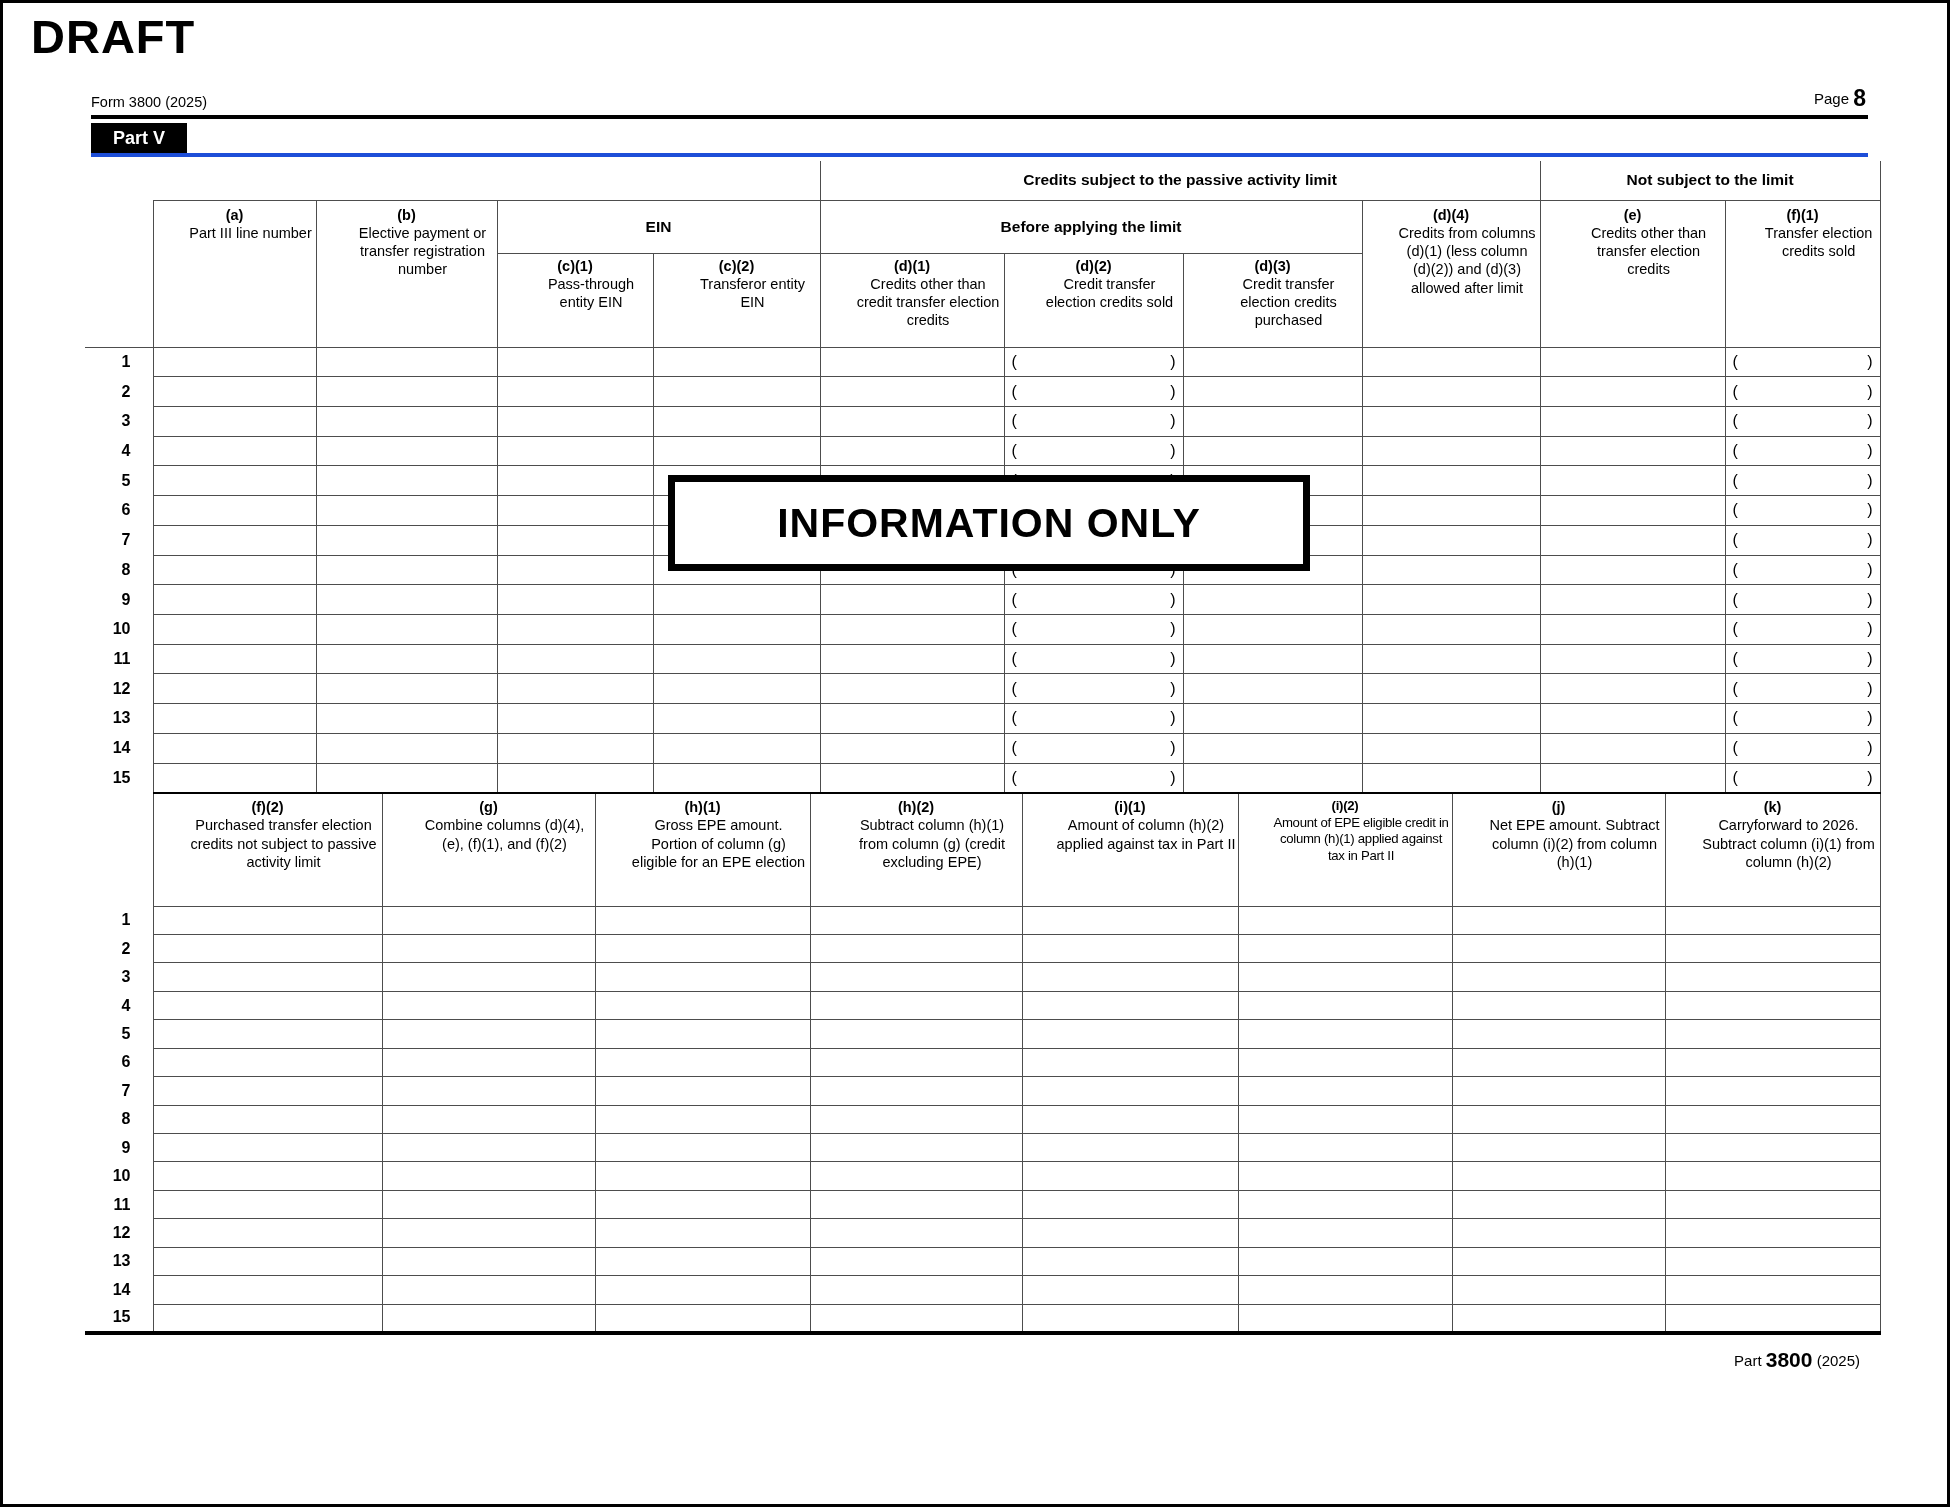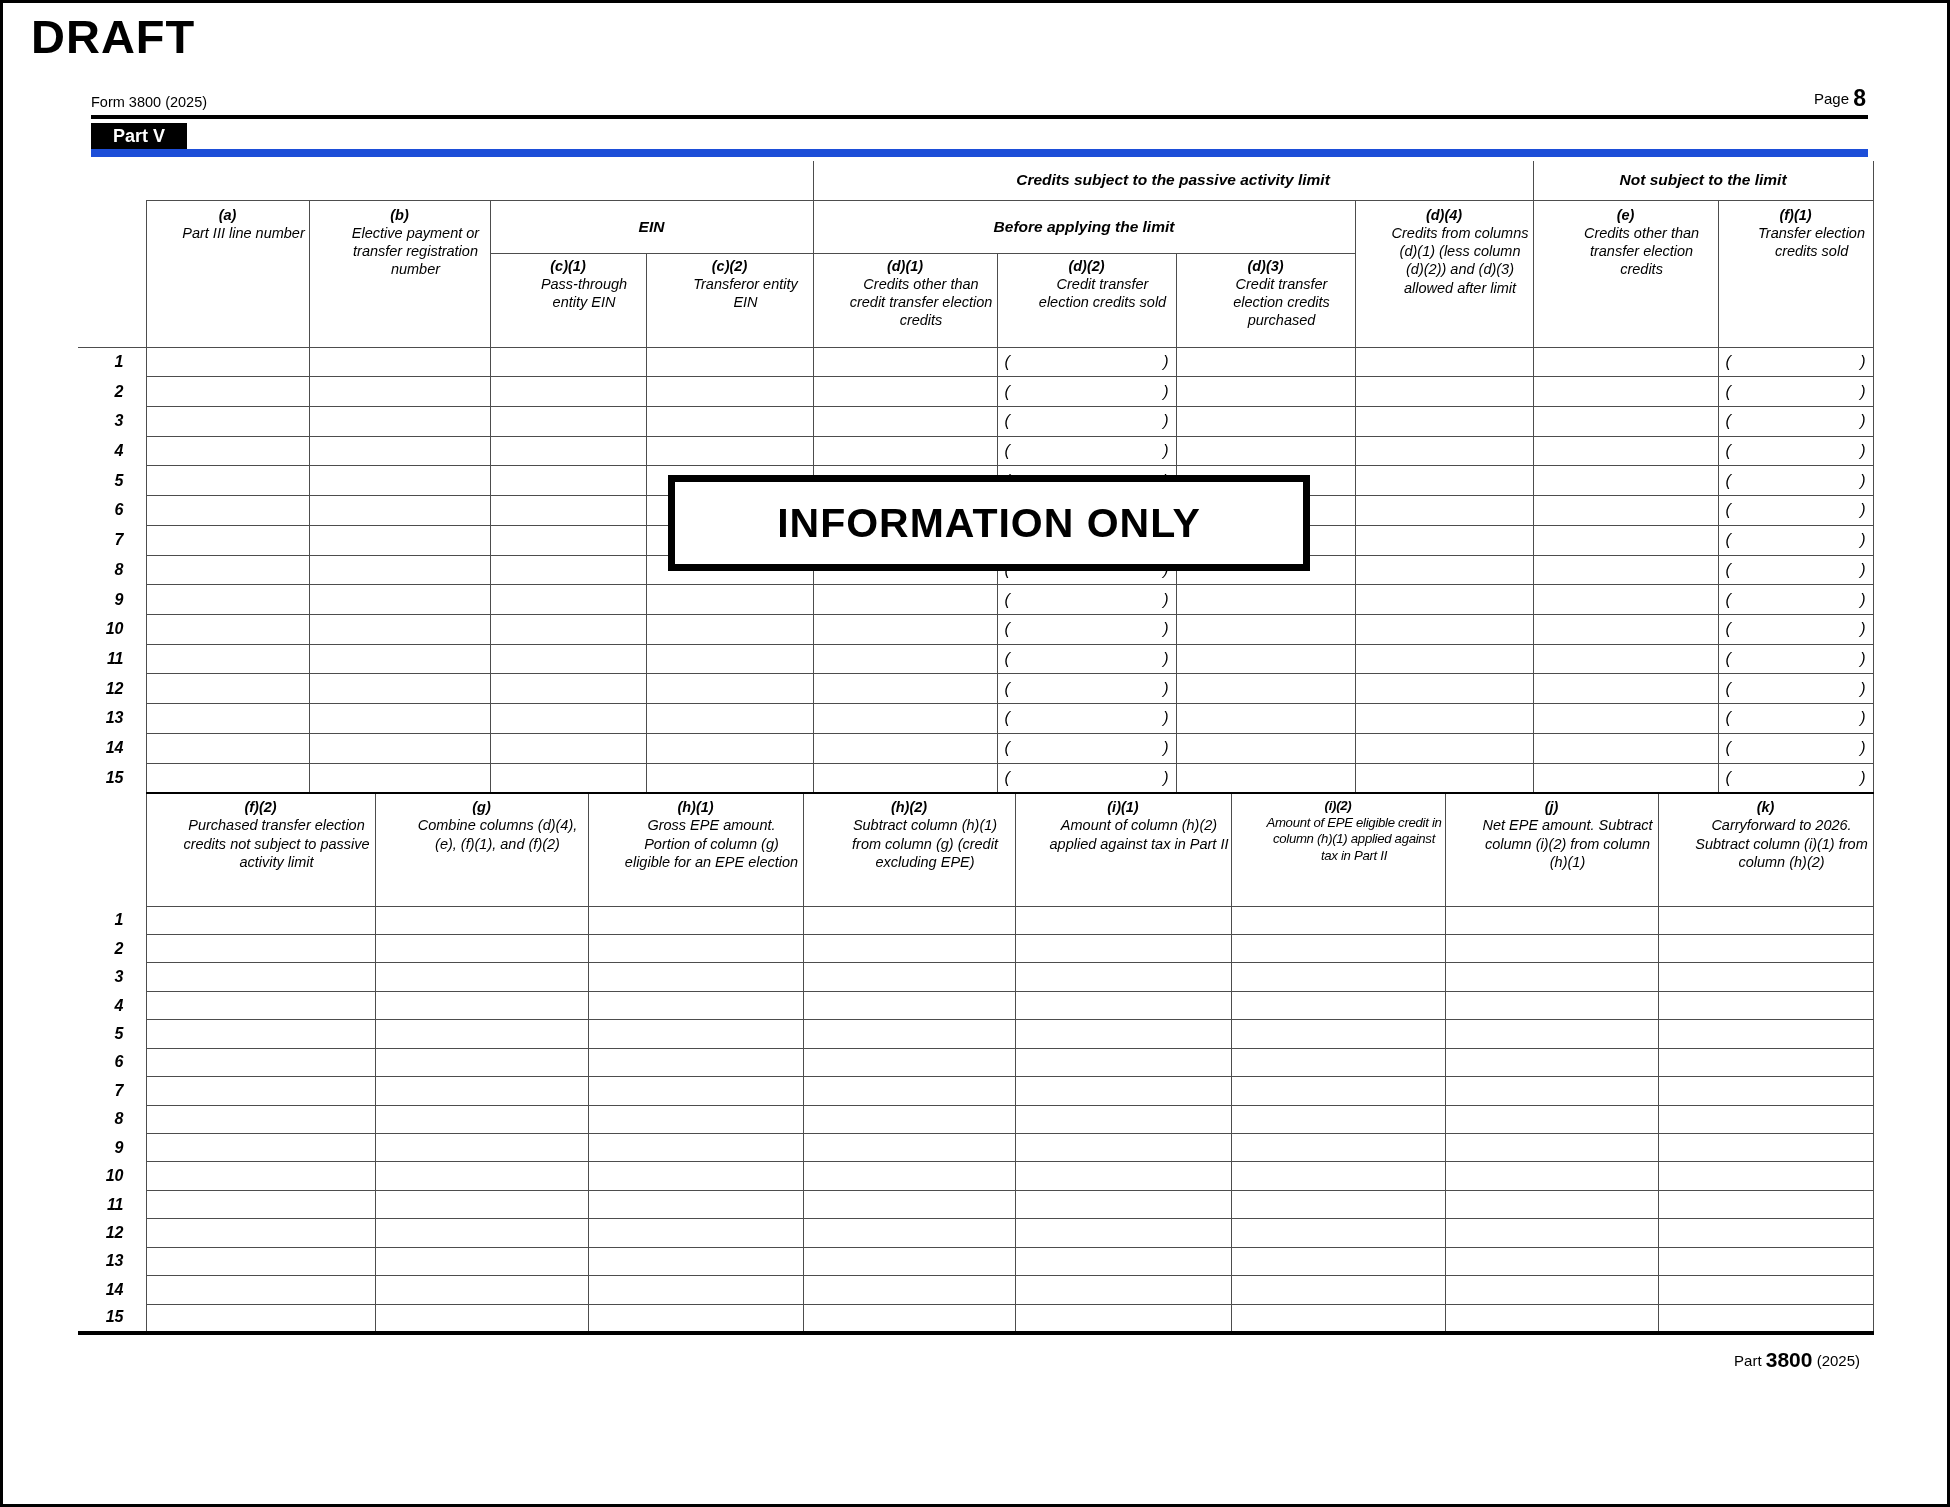--- a/index.html
+++ b/index.html
@@ -26,38 +26,38 @@
   }
   .form-id {
     position: absolute; left: 0; bottom: 5px; font-size: 14.5px;
   }
   .page-no {
     position: absolute; right: 2px; bottom: 3px; font-size: 15px;
   }
   .page-no b { font-size: 23px; font-weight: 700; vertical-align: -2px; }
   .part-bar {
     position: absolute; left: 88px; top: 120px; width: 1777px; height: 34px;
-    border-bottom: 8px solid #1d4ed8;
+    border-bottom: 4px solid #1d4ed8;
     display: flex; align-items: stretch;
   }
   .part-label {
     background: #000; color: #fff;
     font-weight: 700; font-size: 18px;
     width: 96px; display: flex; align-items: center; justify-content: center;
     flex: 0 0 auto;
   }
   .part-title {
     font-weight: 700; font-size: 19px;
     display: flex; align-items: center;
     padding-left: 30px;
   }
   table {
-    position: absolute; left: 75px;
+    position: absolute; left: 82px;
     width: 1795px;
-    border-collapse: collapse; table-layout: fixed; font-style: italic;
+    border-collapse: collapse; table-layout: fixed;
   }
   .t1 { top: 158px; }
   .t2 { top: 789px; }
   th, td { font-weight: normal; }
   .t1 th, .t1 td.cell, .t2 th, .t2 td.cell { border: 1px solid #4d4d4d; }
   .nb { border: none !important; }
   .bandA th { height: 39px; }
   .ghead {
     font-weight: 700; font-size: 15.5px; text-align: center; vertical-align: middle;
     border-top: none !important;

